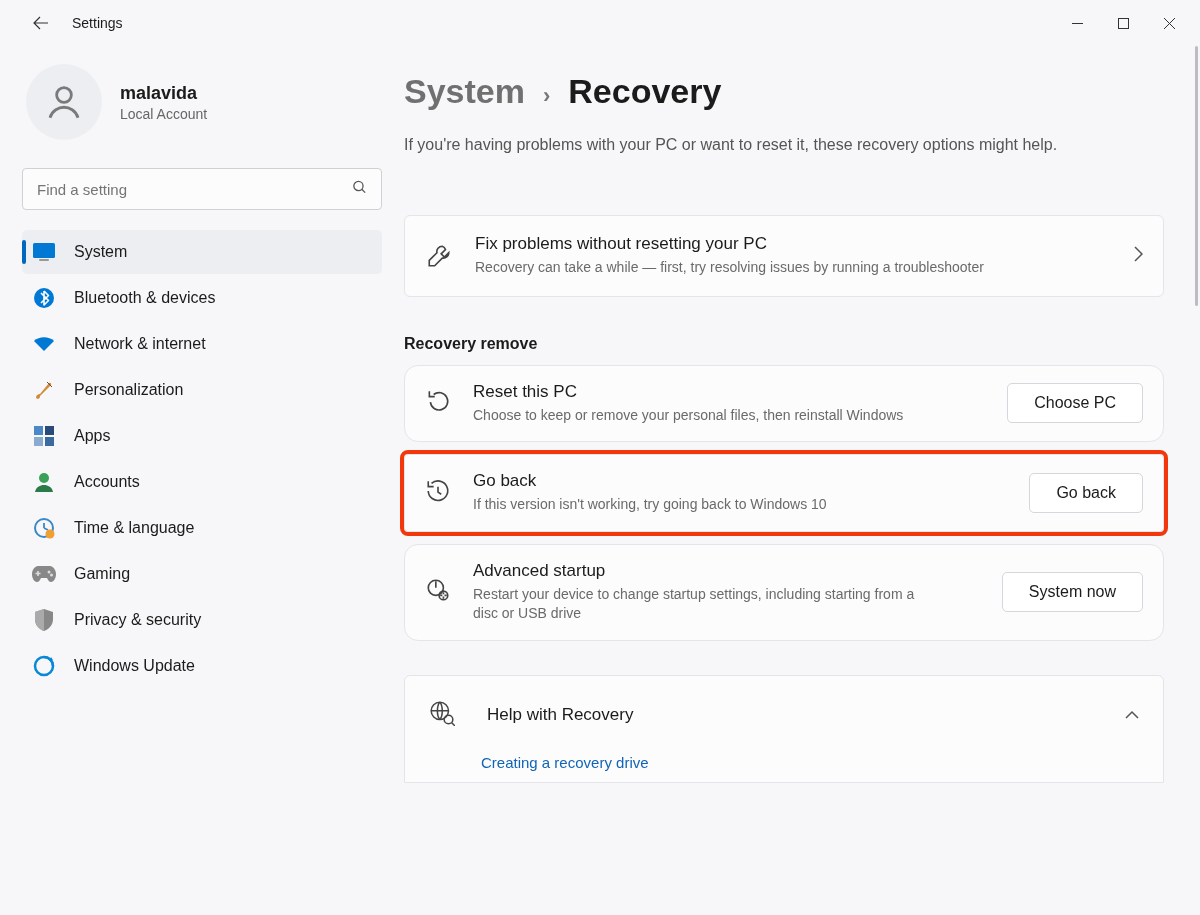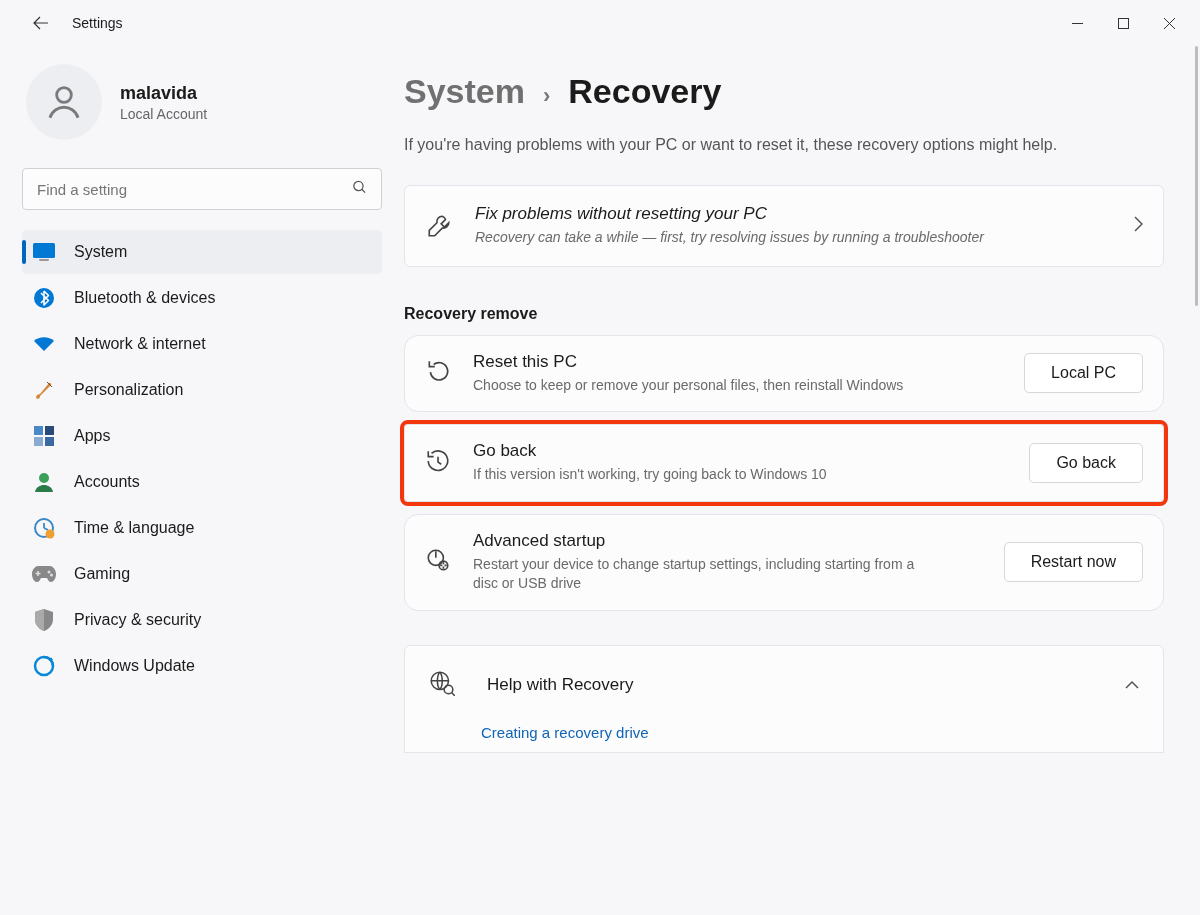--- a/index.html
+++ b/index.html
@@ -212,21 +212,21 @@
       <div class="scroll-indicator"></div>
 
       <div class="breadcrumb">
         <span class="parent">System</span>
         <span class="chev">›</span>
         <span>Recovery</span>
       </div>
 
       <p class="desc">If you're having problems with your PC or want to reset it, these recovery options might help.</p>
 
-      <div class="card" style="margin-top:28px;font-style:italic;">
+      <div class="card" style="margin-top:58px;">
         <div class="cicon">
           <svg width="26" height="26" viewBox="0 0 24 24" fill="none" stroke="#444" stroke-width="1.5">
               <path d="M15 3a5 5 0 0 0-4.9 6L3 16v5h5l7-7.1A5 5 0 0 0 21 9l-4 4-3-3 4-4a5 5 0 0 0-3-3z"></path>
             </svg>
         </div>
         <div class="ctext">
           <div class="ctitle">Fix problems without resetting your PC</div>
           <div class="csub" style="max-width:620px;">Recovery can take a while — first, try resolving issues by running a troubleshooter</div>
         </div>
         <div class="arrow-r">
@@ -242,21 +242,21 @@
         <div class="cicon">
           <svg width="26" height="26" viewBox="0 0 24 24" fill="none" stroke="#444" stroke-width="1.5">
               <path d="M5 13a8 8 0 1 0 3-7"></path>
               <path d="M4 3v5h5"></path>
             </svg>
         </div>
         <div class="ctext">
           <div class="ctitle">Reset this PC</div>
           <div class="csub">Choose to keep or remove your personal files, then reinstall Windows</div>
         </div>
-        <button class="action-btn">Local PC</button>
+        <button class="action-btn">Choose PC</button>
       </div>
 
       <div class="option-card highlight">
         <div class="cicon">
           <svg width="26" height="26" viewBox="0 0 24 24" fill="none" stroke="#444" stroke-width="1.5">
               <path d="M3 12a9 9 0 1 0 3-7"></path>
               <path d="M3 3v5h5"></path>
               <path d="M12 8v5l3 2"></path>
             </svg>
         </div>
@@ -273,21 +273,21 @@
               <circle cx="10" cy="10" r="7"></circle>
               <path d="M10 4v6"></path>
               <circle cx="17" cy="17" r="4"></circle>
               <path d="M17 14v2m0 2v2m-3-3h2m2 0h2"></path>
             </svg>
         </div>
         <div class="ctext">
           <div class="ctitle">Advanced startup</div>
           <div class="csub">Restart your device to change startup settings, including starting from a disc or USB drive</div>
         </div>
-        <button class="action-btn">Restart now</button>
+        <button class="action-btn">System now</button>
       </div>
 
       <div class="help-card">
         <div class="help-header">
           <div class="cicon">
             <svg width="26" height="26" viewBox="0 0 24 24" fill="none" stroke="#444" stroke-width="1.4">
                 <circle cx="10" cy="10" r="8"></circle>
                 <path d="M2 10h16M10 2c3 3 3 13 0 16M10 2c-3 3-3 13 0 16"></path>
                 <circle cx="18" cy="18" r="4"></circle>
                 <path d="M21 21l3 3"></path>

